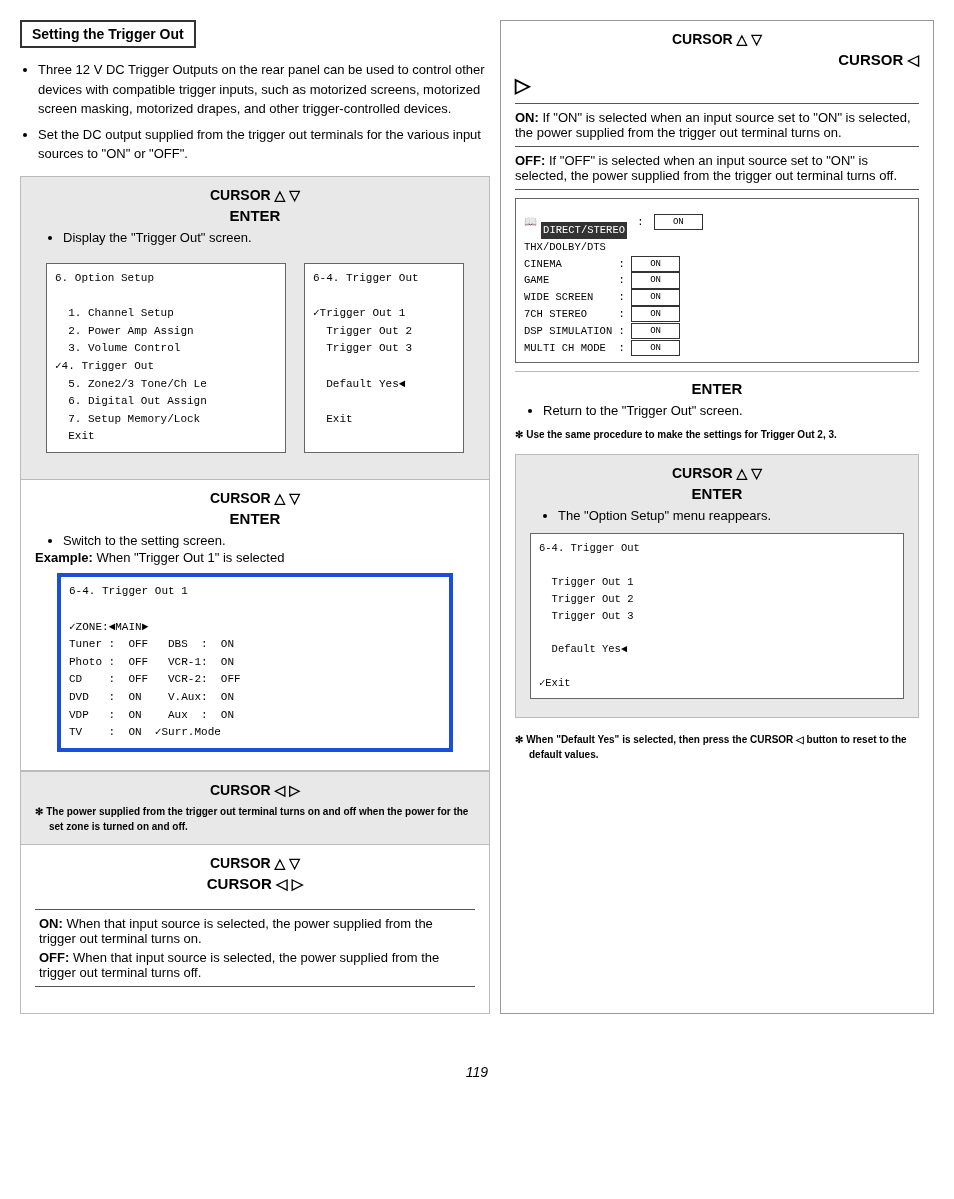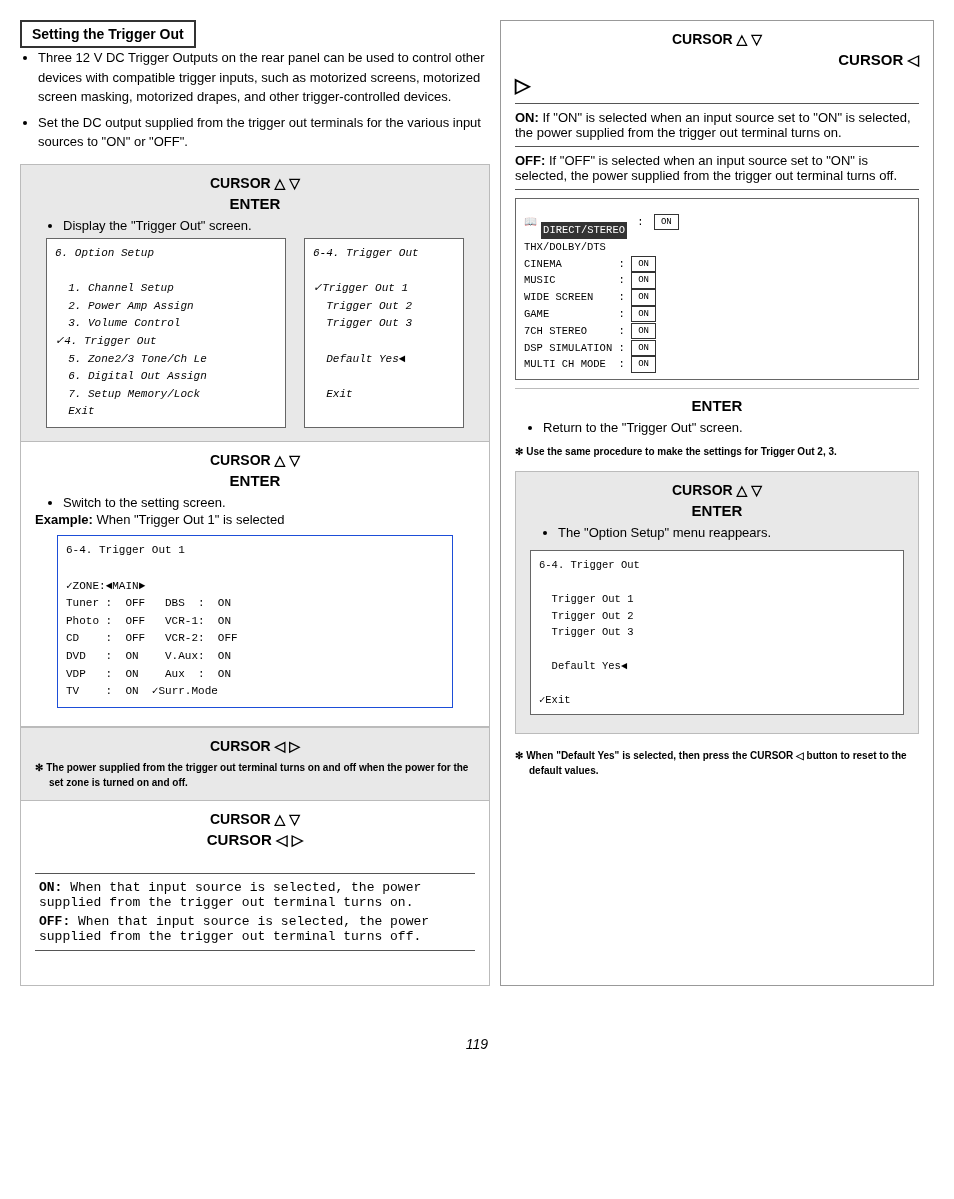--- a/index.html
+++ b/index.html
@@ -24,20 +24,21 @@
     .right-col {
       flex: 1;
       border: 1px solid #999;
       padding: 10px 14px;
     }
     .section-title-box {
       border: 2px solid #333;
       padding: 4px 10px;
       font-weight: bold;
       font-size: 14px;
+      margin-bottom: 12px;
       display: inline-block;
     }
     .bullet-list {
       margin-bottom: 12px;
       padding-left: 0;
     }
     .bullet-list li {
       list-style: disc;
       margin-left: 18px;
       margin-bottom: 6px;
@@ -70,35 +71,34 @@
     .sub-bullet {
       padding-left: 14px;
       margin-top: 4px;
     }
     .sub-bullet li {
       list-style: disc;
       margin-left: 14px;
       line-height: 1.5;
     }
     .screen-box {
-      border: 1px solid #1d4ed8;
+      border: 4px solid #1d4ed8;
       background: #fff;
       font-family: 'Courier New', Courier, monospace;
       font-size: 11px;
       padding: 6px 8px;
       margin: 8px auto;
       width: 90%;
       line-height: 1.6;
     }
     .screen-box-wide {
       display: flex;
       gap: 18px;
-      margin: 3px auto;
+      margin: 16px auto;
       width: 95%;
-      font-style: italic;
     }
     .screen-inner-left {
       border: 1px solid #666;
       background: #fff;
       font-family: 'Courier New', Courier, monospace;
       font-size: 11px;
       padding: 6px 8px;
       flex: 1;
       line-height: 1.6;
     }
@@ -135,39 +135,38 @@
       text-align: center;
       font-size: 14px;
       margin-top: 10px;
       font-weight: normal;
       font-style: italic;
     }
     .on-off-block {
       border-top: 1.5px solid #555;
       border-bottom: 1.5px solid #555;
       padding: 4px 0;
-      margin: 24px 0;
-      font-family: Liberation Mono, monospace;
+      margin: 16px 0;
     }
     .on-off-inner {
       padding: 2px 4px;
     }
     .right-screen-box {
       border: 1px solid #666;
       background: #fff;
       font-family: 'Courier New', Courier, monospace;
       font-size: 10.5px;
       padding: 6px 8px;
       margin: 8px auto;
       line-height: 1.6;
     }
     .on-badge {
       border: 1px solid #333;
       font-size: 9px;
-      padding: 0 6px;
+      padding: 0 18px;
       display: inline-block;
       vertical-align: middle;
       font-family: 'Courier New', Courier, monospace;
     }
   </style>
 </head>
 <body>
 
 <div class="page">
 
@@ -291,23 +290,22 @@
 
       <div class="right-screen-box">
         <div style="display:flex; gap:4px; align-items:center;">
           <span>📖</span>
           <span style="background:#333; color:#fff; padding:0 2px;margin-top:17px;">DIRECT/STEREO</span>
           <span>&nbsp;:&nbsp;</span>
           <span class="on-badge">ON</span>
         </div>
         <div>THX/DOLBY/DTS</div>
         <div>CINEMA&nbsp;&nbsp;&nbsp;&nbsp;&nbsp;&nbsp;&nbsp;&nbsp; : <span class="on-badge">ON</span></div>
-        <div>MUSIC&nbsp;&nbsp;&nbsp;&nbsp;&nbsp;&nbsp;&nbsp;&nbsp;&nbsp; : <span class="on-badge">ON</span></div>
+        <div>GAME&nbsp;&nbsp;&nbsp;&nbsp;&nbsp;&nbsp;&nbsp;&nbsp;&nbsp;&nbsp; : <span class="on-badge">ON</span></div>
         <div>WIDE SCREEN&nbsp;&nbsp;&nbsp; : <span class="on-badge">ON</span></div>
-        <div>GAME&nbsp;&nbsp;&nbsp;&nbsp;&nbsp;&nbsp;&nbsp;&nbsp;&nbsp;&nbsp; : <span class="on-badge">ON</span></div>
         <div>7CH STEREO&nbsp;&nbsp;&nbsp;&nbsp; : <span class="on-badge">ON</span></div>
         <div>DSP SIMULATION : <span class="on-badge">ON</span></div>
         <div>MULTI CH MODE&nbsp; : <span class="on-badge">ON</span></div>
       </div>
     </div>
 
     <div style="border-top:1px solid #bbb; padding: 8px 0;">
       <div class="enter-line">ENTER</div>
       <ul class="sub-bullet">
         <li>Return to the "Trigger Out" screen.</li>

